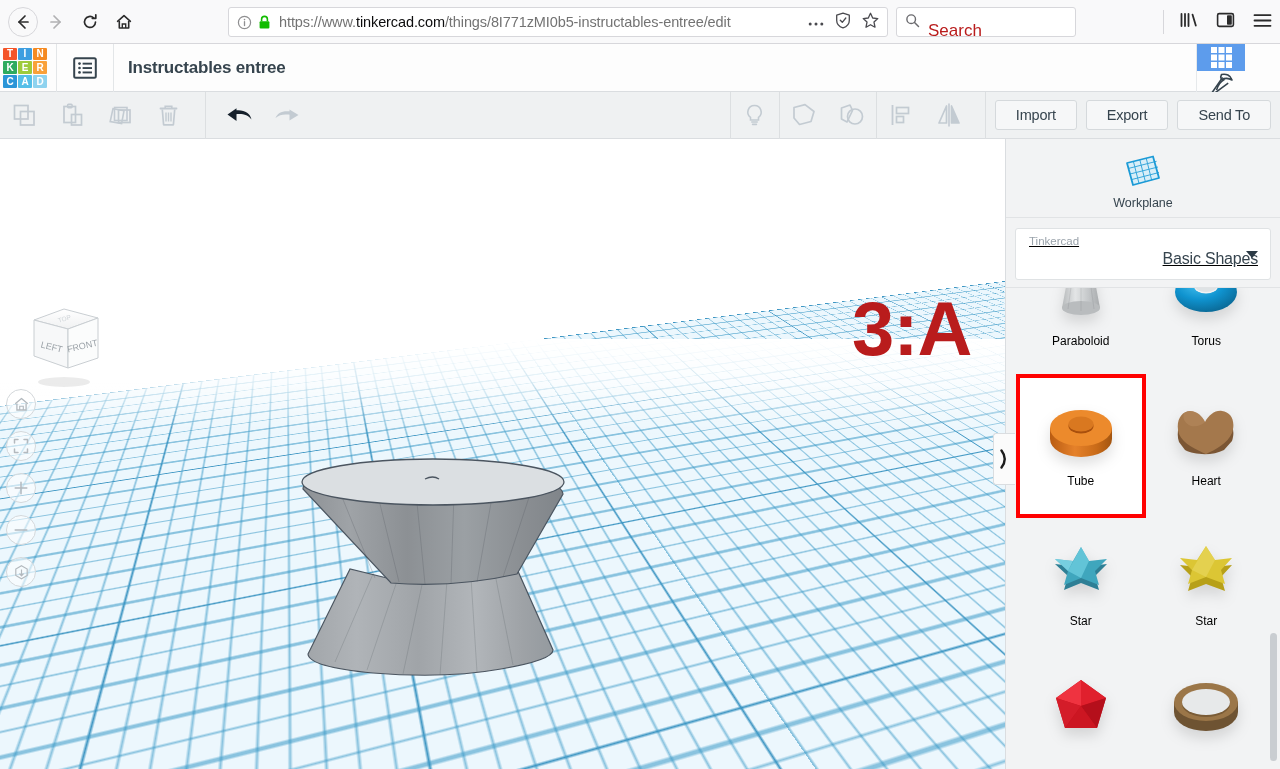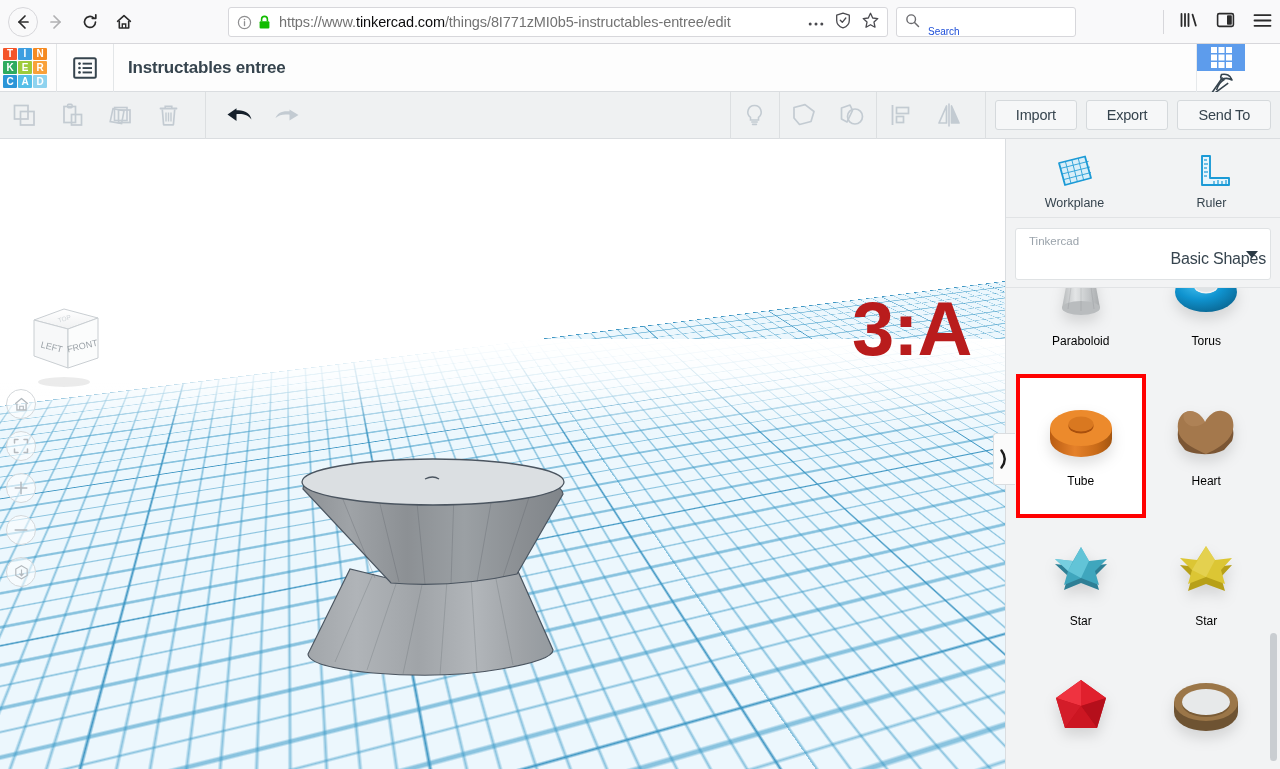--- a/index.html
+++ b/index.html
@@ -40,21 +40,21 @@
     overflow: hidden; letter-spacing: -0.1px;
   }
   .url-text .dim { color: #737373; }
   .url-icons { display: flex; align-items: center; gap: 11px; color: #4a4a4f; }
 
   .searchbar {
     position: absolute; left: 896px; top: 7px; width: 180px; height: 30px;
     background: #fff; border: 1px solid #d7d7db; border-radius: 3px;
     display: flex; align-items: center; padding: 0 8px;
   }
-  .searchbar .ph { font-size: 10px; color: #1d4ed8; margin-left: 8px; margin-top: 18px; }
+  .searchbar .ph { font-size: 17px; color: #b91c1c; margin-left: 8px; margin-top: 18px; }
   .browser-right {
     position: absolute; right: 8px; top: 0; height: 44px;
     display: flex; align-items: center; gap: 18px; color: #2b2b2b;
     padding-left: 16px;
   }
   .browser-right .sep {
     position:absolute; left:0; top:10px; width:1px; height:24px; background:#d7d7db;
   }
 
   
@@ -208,21 +208,21 @@
   }
   .panel-tool {
     flex: 1; display: flex; flex-direction: column; align-items: center;
     justify-content: center; gap: 6px; padding-top: 6px;
   }
   .panel-tool span { font-size: 12.5px; color: #36444e; }
 
   .shape-select {
     margin: 10px 9px 4px 9px; height: 52px; background: #fff;
     border: 1px solid #dfe2e4; border-radius: 3px;
-    padding: 5px 4px 0 13px; position: relative;
+    padding: 5px 12px 0 13px; position: relative; text-decoration: underline;
   }
   .shape-select .lbl { font-size: 11.5px; color: #9aa3ab; line-height: 14px; }
   .shape-select .val { font-size: 16px; color: #36444e; line-height: 22px; letter-spacing:-0.2px;text-align:right; }
   .shape-select .caret {
     position:absolute; right: 12px; top: 22px;
     width:0;height:0;border-left:6px solid transparent;border-right:6px solid transparent;
     border-top:7px solid #2b3a45;
   }
 
   .shape-grid {
@@ -656,37 +656,20 @@
             <path d="M11.4 9.4 L17 31.4"></path>
               <path d="M17.8 7.7 L23.4 29.8"></path>
               <path d="M24.2 6.1 L29.7 28.2"></path>
             <path d="M6.6 16.4 L34.6 9.3"></path>
               <path d="M8 22 L36 15"></path>
               <path d="M9.5 27.6 L37 20.5"></path>
           </g>
         </svg>
         <span>Workplane</span>
       </div>
-      <div class="panel-tool">
-        <svg width="42" height="38" viewBox="0 0 42 38">
-          <path d="M11 4 H19 V26 H38 V33 H11 Z" fill="#e7f5fc" stroke="#1b9ad6" stroke-width="1.9" stroke-linejoin="round"></path>
-          <g stroke="#1b9ad6" stroke-width="1.2">
-            <path d="M13 8 H16"></path>
-              <path d="M13 12 H17"></path>
-              <path d="M13 16 H16"></path>
-              <path d="M13 20 H17"></path>
-              <path d="M13 24 H16"></path>
-            <path d="M23 29 V32"></path>
-              <path d="M27 28 V32"></path>
-              <path d="M31 29 V32"></path>
-              <path d="M35 28 V32"></path>
-          </g>
-        </svg>
-        <span>Ruler</span>
-      </div>
     </div>
 
     <div class="shape-select">
       <div class="lbl">Tinkercad</div>
       <div class="val">Basic Shapes</div>
       <div class="caret"></div>
     </div>
 
     <div class="shape-grid">
       <div class="shape-grid-inner">

